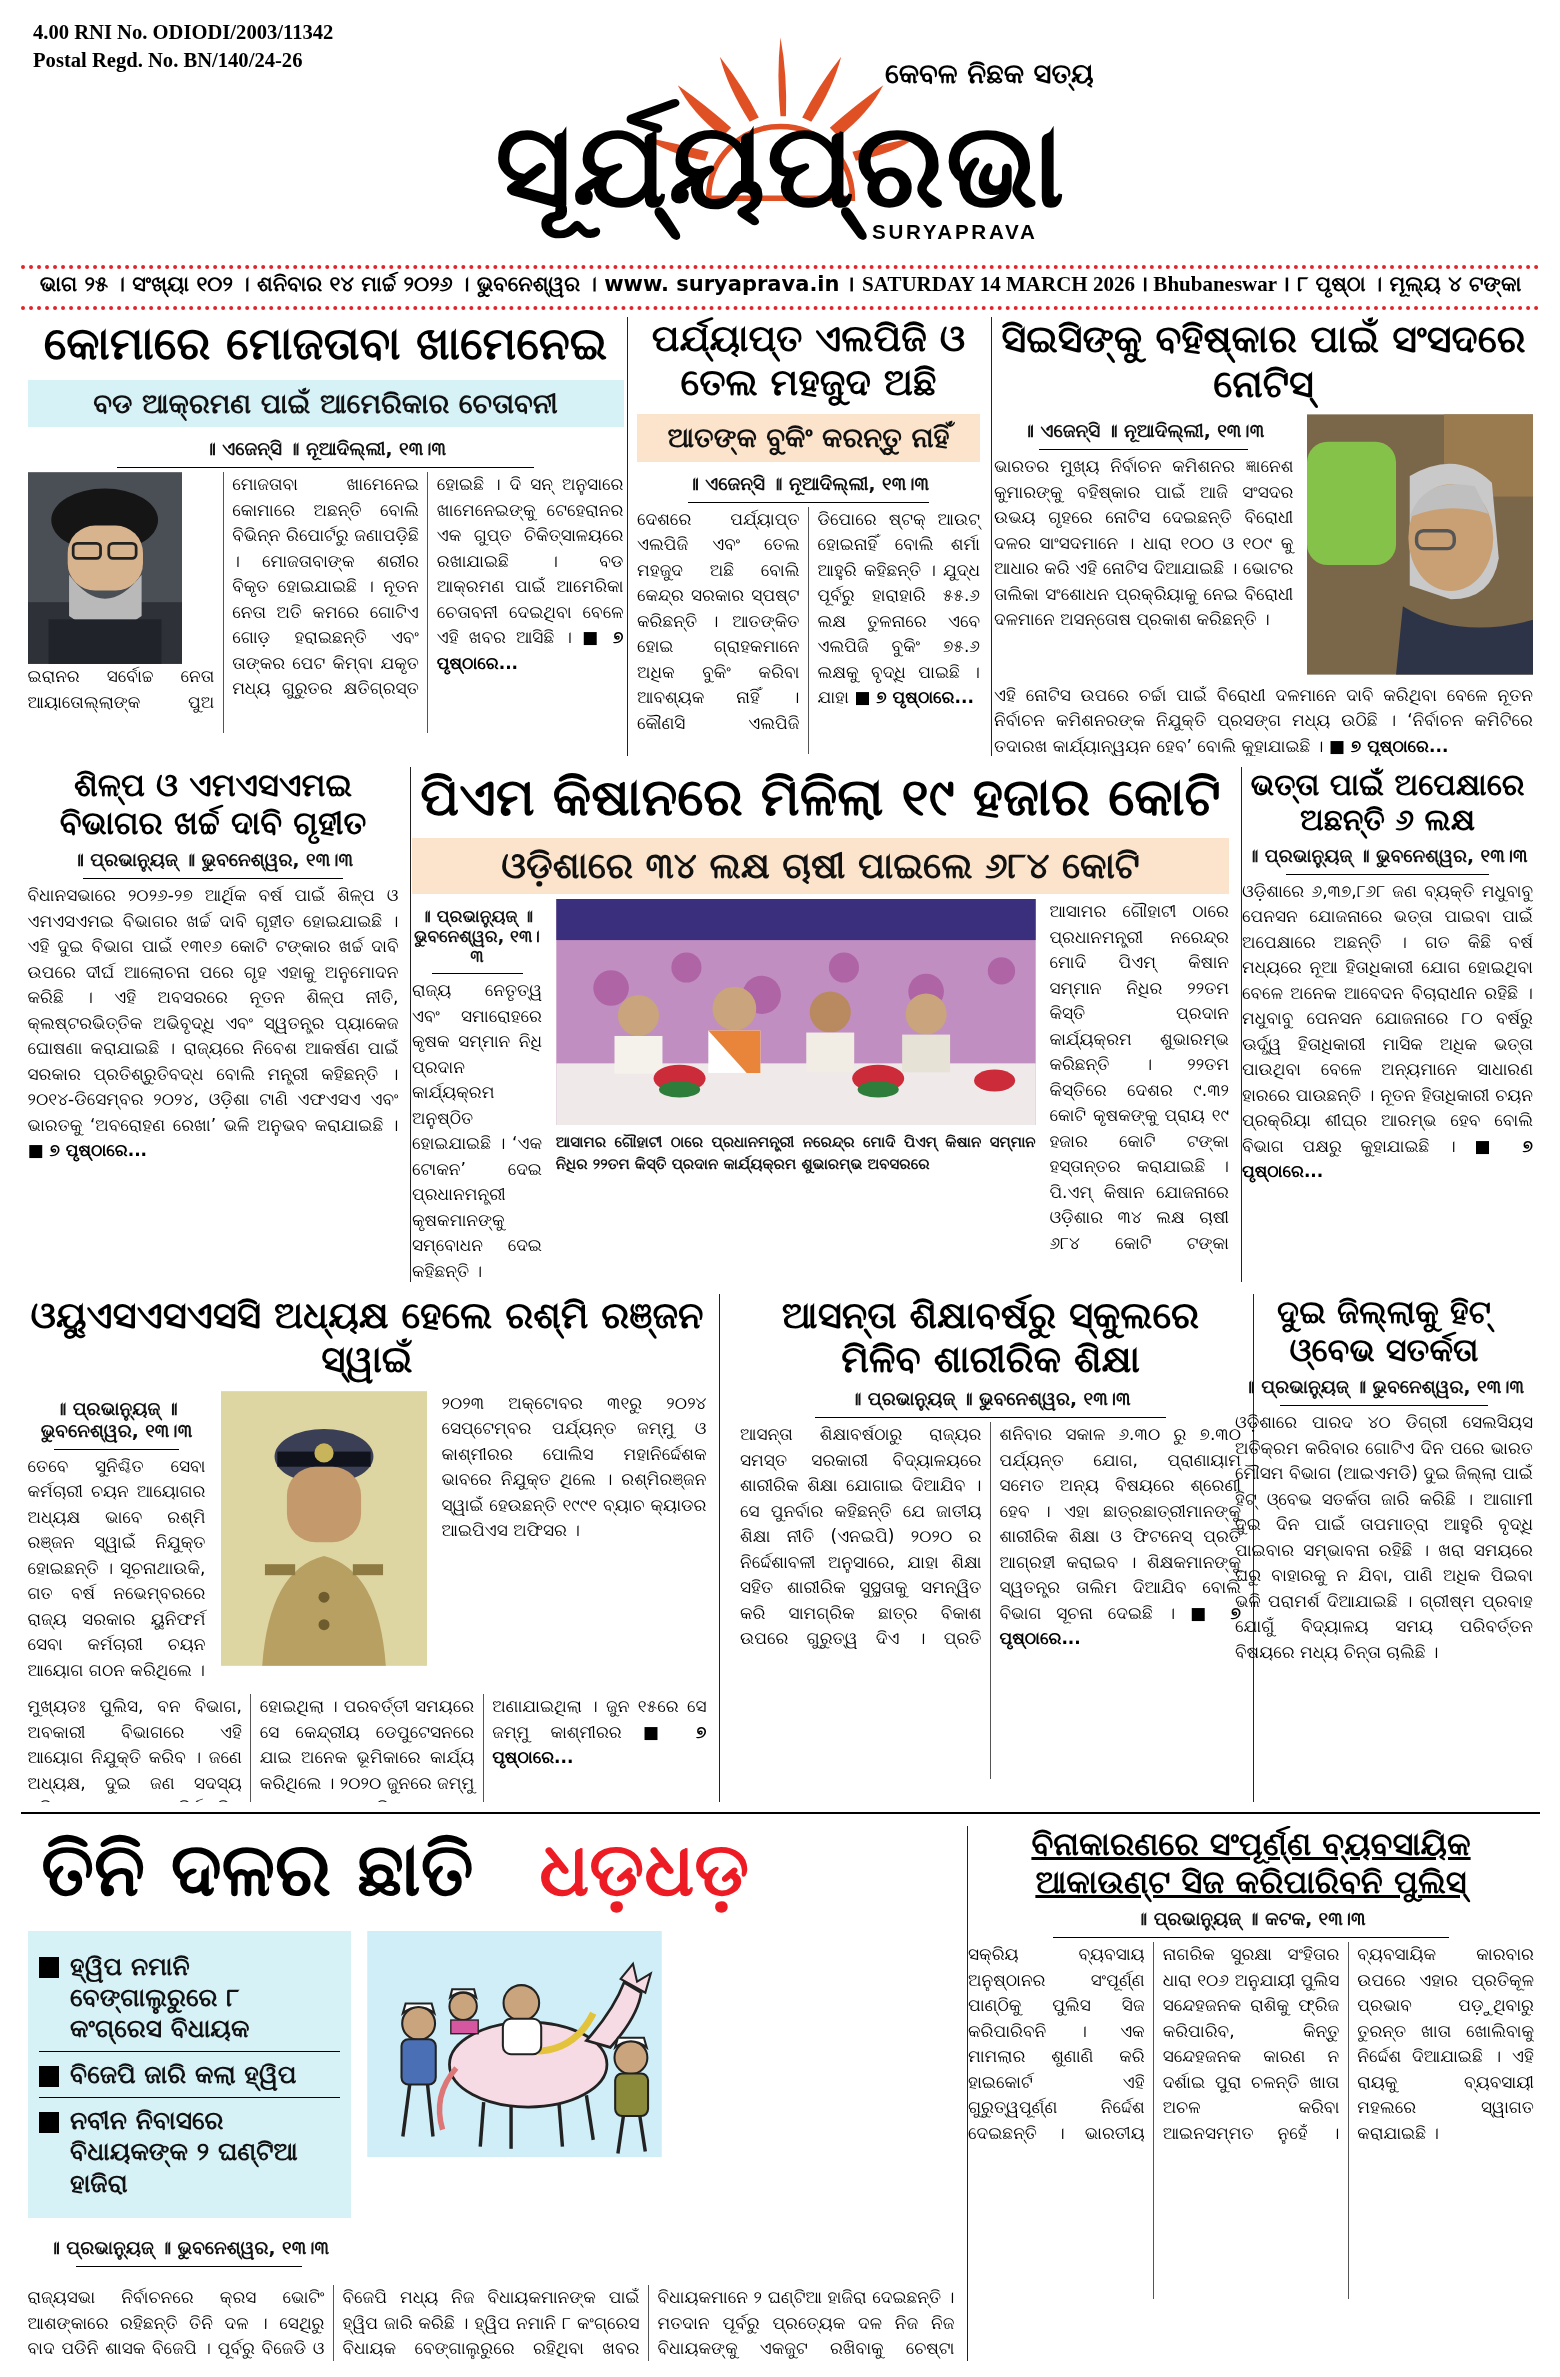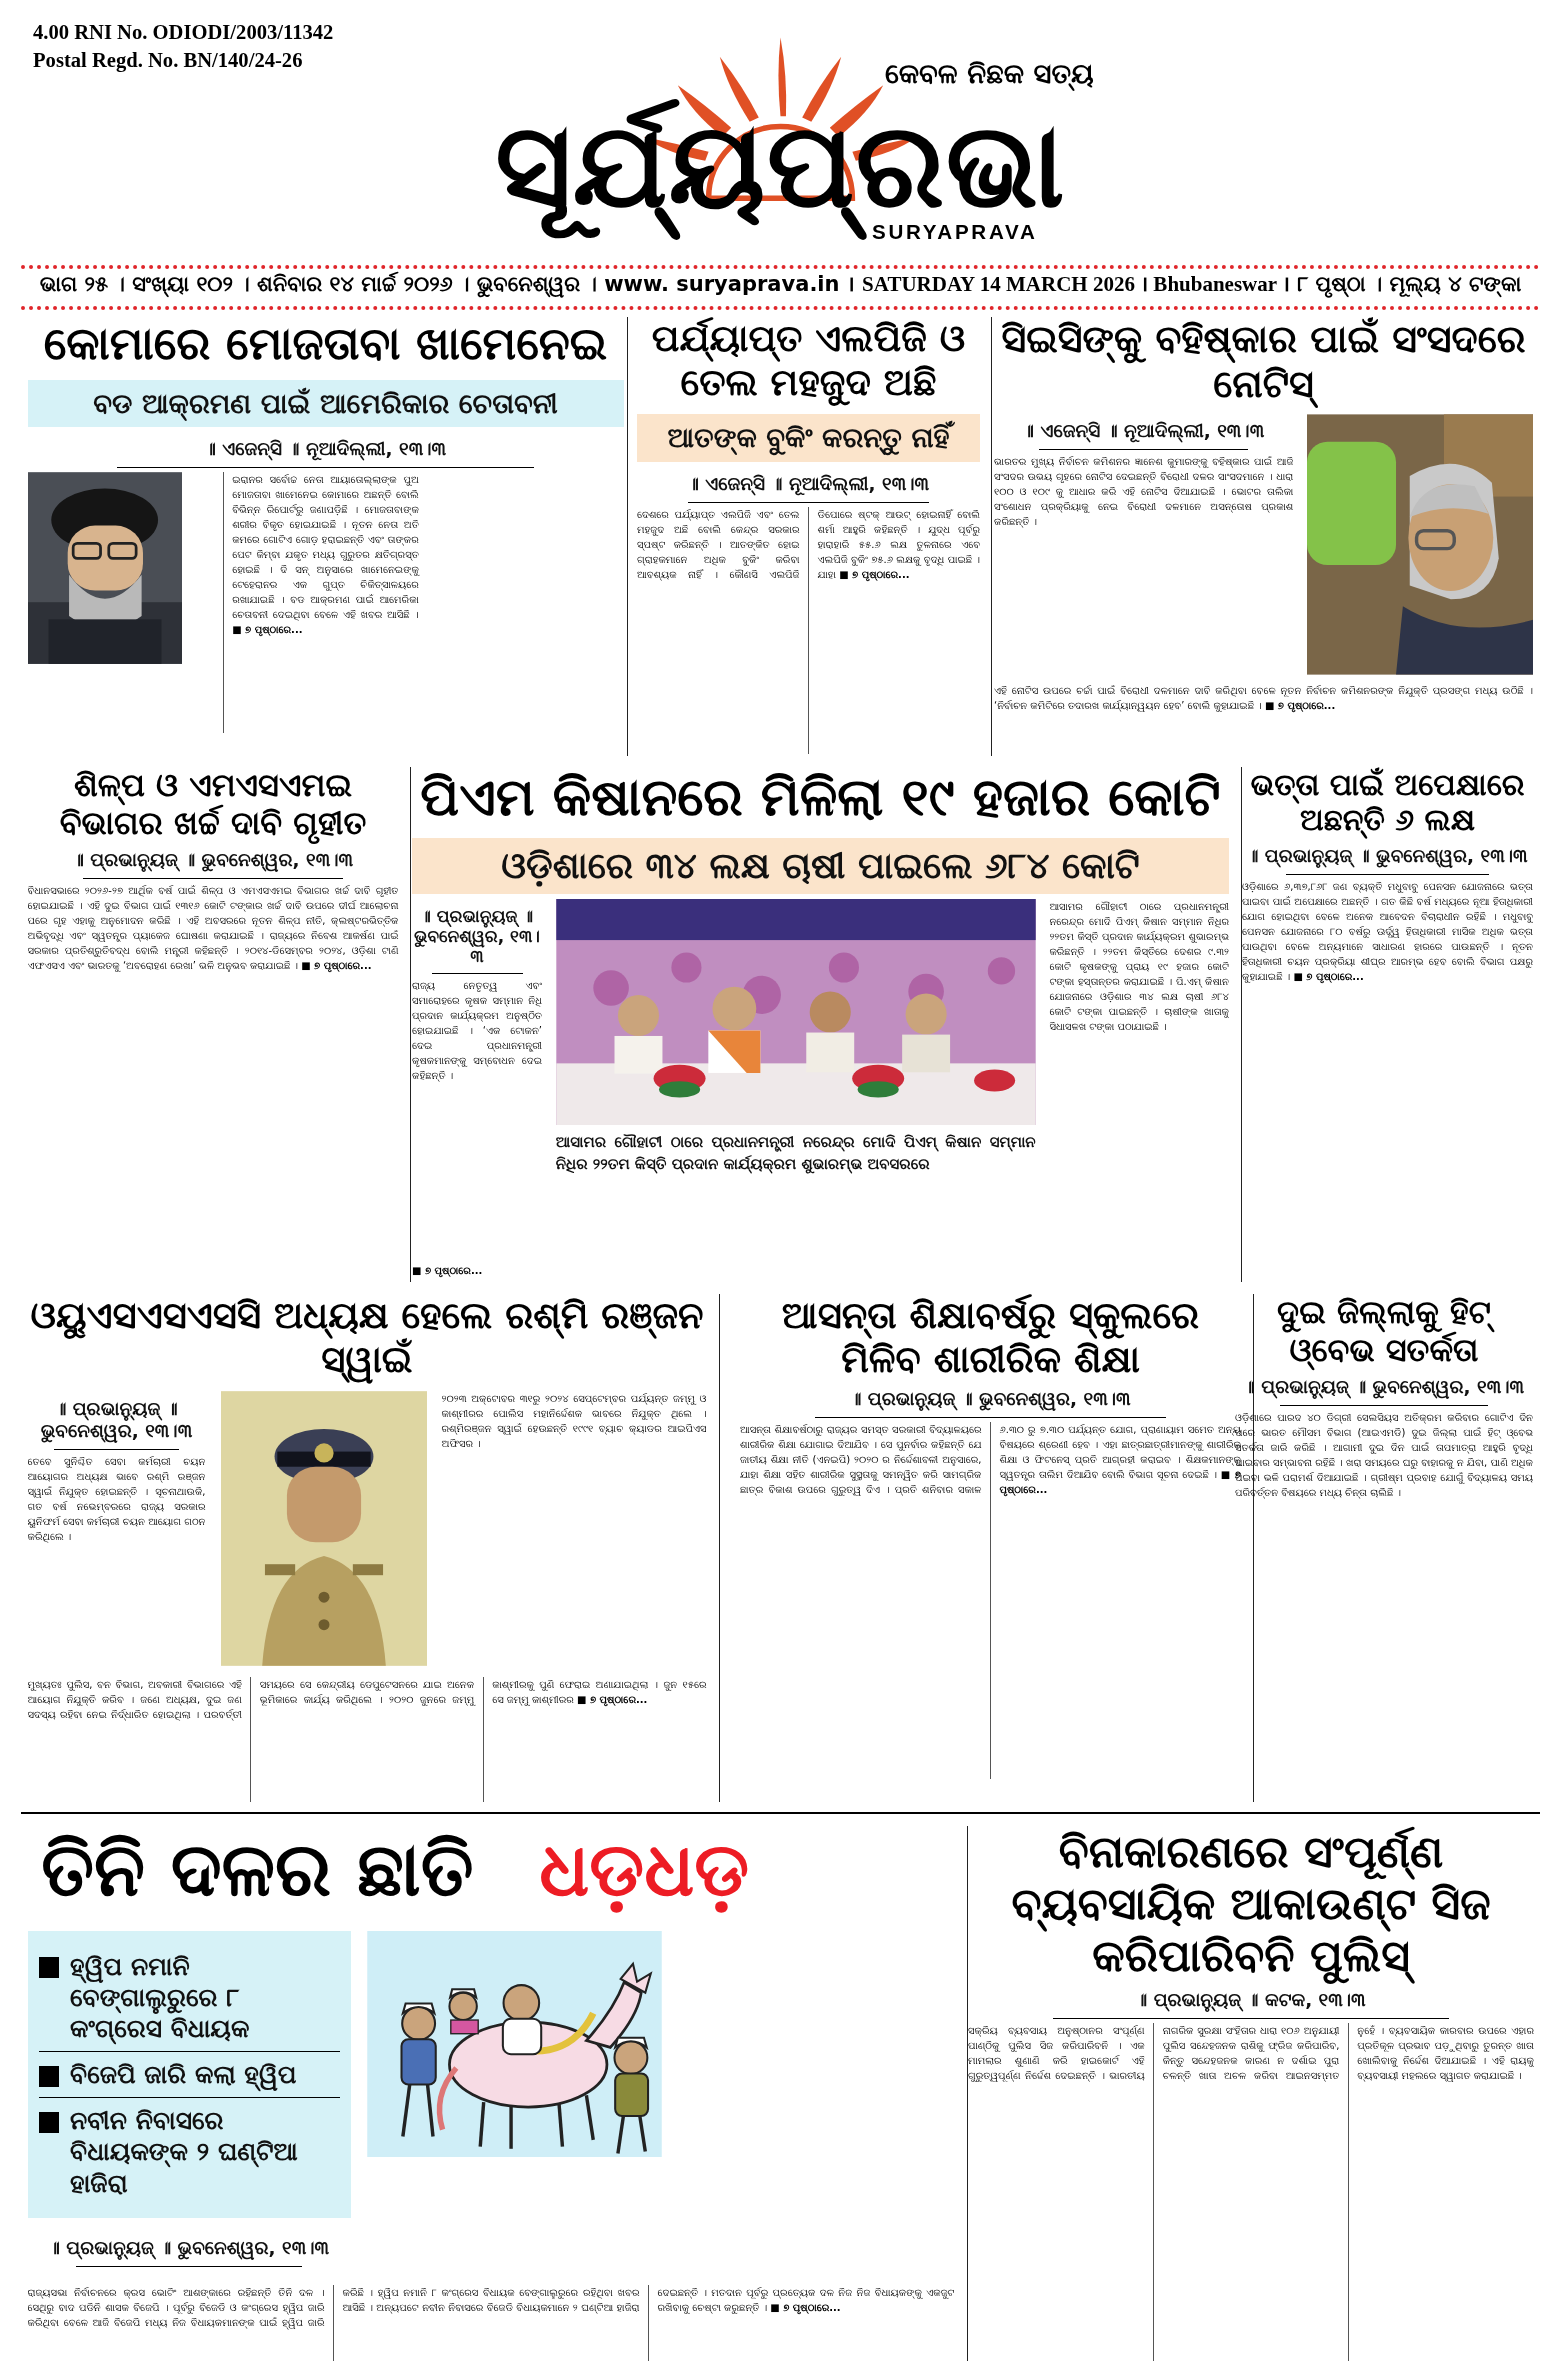--- a/index.html
+++ b/index.html
@@ -19,21 +19,21 @@
   .dateline{position:absolute;top:269px;left:0;width:100%;text-align:center;
             font-weight:bold;font-size:21px;color:#000;}
   .dateline .en{font-family:"Liberation Serif",serif;}
   
   .art{position:absolute;overflow:hidden;}
   .hl{font-weight:bold;color:#000;text-align:center;line-height:1.18;}
   .sub-cyan{background:#d6f2f7;font-weight:bold;text-align:center;padding:6.9px 4.1px;margin:9.6px 0 4.1px;}
   .sub-peach{background:#fbe4cb;font-weight:bold;text-align:center;padding:6.9px 4.1px;margin:9.6px 0 4.1px;}
   .byline{font-weight:bold;text-align:center;font-size:18.5px;padding:6.9px 0 4.1px;}
   .byline u{display:block;border-bottom:1.4px solid #000;width:70%;margin:6.9px auto 0;}
-  .body-txt{font-size:10px;line-height:1.5;text-align:justify;color:#000;}
+  .body-txt{font-size:17px;line-height:1.5;text-align:justify;color:#000;}
   .cols2{column-count:2;column-gap:18px;column-rule:0.7px solid #555;}
   .cols3{column-count:3;column-gap:18px;column-rule:0.7px solid #555;}
   .cont{font-weight:bold;}
   .vline-r{border-right:1.4px solid #222;}
   .photo{display:block;}
   .caption{font-size:15px;line-height:1.45;font-weight:bold;text-align:justify;}
   .hrule{position:absolute;left:20.6px;right:20.6px;border-top:2.1px solid #000;}
   .bullets{background:#d6f2f7;padding:12.4px 11px;}
   .bullet{display:flex;gap:11px;font-size:25px;font-weight:bold;line-height:1.25;
           border-bottom:1.4px solid #000;padding:6.9px 0;}
@@ -326,21 +326,21 @@
         </g>
       </svg>
     </div>
     <div class="body-txt cols3" style="margin-top:13.7px;height:151px;">
       <span>ରାଜ୍ୟସଭା ନିର୍ବାଚନରେ କ୍ରସ ଭୋଟିଂ ଆଶଙ୍କାରେ ରହିଛନ୍ତି ତିନି ଦଳ । ସେଥିରୁ ବାଦ ପଡିନି ଶାସକ ବିଜେପି । ପୂର୍ବରୁ ବିଜେଡି ଓ କଂଗ୍ରେସ ହ୍ୱିପ ଜାରି କରିଥିବା ବେଳେ ଆଜି ବିଜେପି ମଧ୍ୟ ନିଜ ବିଧାୟକମାନଙ୍କ ପାଇଁ ହ୍ୱିପ ଜାରି କରିଛି । ହ୍ୱିପ ନମାନି ୮ କଂଗ୍ରେସ ବିଧାୟକ ବେଙ୍ଗାଲୁରୁରେ ରହିଥିବା ଖବର ଆସିଛି । ଅନ୍ୟପଟେ ନବୀନ ନିବାସରେ ବିଜେଡି ବିଧାୟକମାନେ ୨ ଘଣ୍ଟିଆ ହାଜିରା ଦେଇଛନ୍ତି । ମତଦାନ ପୂର୍ବରୁ ପ୍ରତ୍ୟେକ ଦଳ ନିଜ ନିଜ ବିଧାୟକଙ୍କୁ ଏକଜୁଟ ରଖିବାକୁ ଚେଷ୍ଟା କରୁଛନ୍ତି ।</span>
       <span class="cont">■ ୭ ପୃଷ୍ଠାରେ...</span>
     </div>
   </div>
 
   <div class="art" style="top:1826px;left:968px;width:566px;height:535px;">
-    <div class="hl" style="font-size:44px;">ବିନାକାରଣରେ ସଂପୂର୍ଣ୍ଣ ବ୍ୟବସାୟିକ ଆକାଉଣ୍ଟ ସିଜ କରିପାରିବନି ପୁଲିସ୍</div>
+    <div class="hl" style="font-size:32px;text-decoration:underline;">ବିନାକାରଣରେ ସଂପୂର୍ଣ୍ଣ ବ୍ୟବସାୟିକ ଆକାଉଣ୍ଟ ସିଜ କରିପାରିବନି ପୁଲିସ୍</div>
     <div class="byline">
       <span>॥ ପ୍ରଭାନ୍ୟୁଜ୍ ॥  କଟକ, ୧୩।୩</span><u></u>
     </div>
     <div class="body-txt cols3" style="height:357px;">ସକ୍ରିୟ ବ୍ୟବସାୟ ଅନୁଷ୍ଠାନର ସଂପୂର୍ଣ୍ଣ ପାଣ୍ଠିକୁ ପୁଲିସ ସିଜ କରିପାରିବନି । ଏକ ମାମଲାର ଶୁଣାଣି କରି ହାଇକୋର୍ଟ ଏହି ଗୁରୁତ୍ୱପୂର୍ଣ୍ଣ ନିର୍ଦ୍ଦେଶ ଦେଇଛନ୍ତି । ଭାରତୀୟ ନାଗରିକ ସୁରକ୍ଷା ସଂହିତାର ଧାରା ୧୦୬ ଅନୁଯାୟୀ ପୁଲିସ ସନ୍ଦେହଜନକ ରାଶିକୁ ଫ୍ରିଜ କରିପାରିବ, କିନ୍ତୁ ସନ୍ଦେହଜନକ କାରଣ ନ ଦର୍ଶାଇ ପୁରା ଚଳନ୍ତି ଖାତା ଅଚଳ କରିବା ଆଇନସମ୍ମତ ନୁହେଁ । ବ୍ୟବସାୟିକ କାରବାର ଉପରେ ଏହାର ପ୍ରତିକୂଳ ପ୍ରଭାବ ପଡ଼ୁଥିବାରୁ ତୁରନ୍ତ ଖାତା ଖୋଲିବାକୁ ନିର୍ଦ୍ଦେଶ ଦିଆଯାଇଛି । ଏହି ରାୟକୁ ବ୍ୟବସାୟୀ ମହଲରେ ସ୍ୱାଗତ କରାଯାଇଛି ।</div>
   </div>
 
 </div>
 
 
 </body></html>

